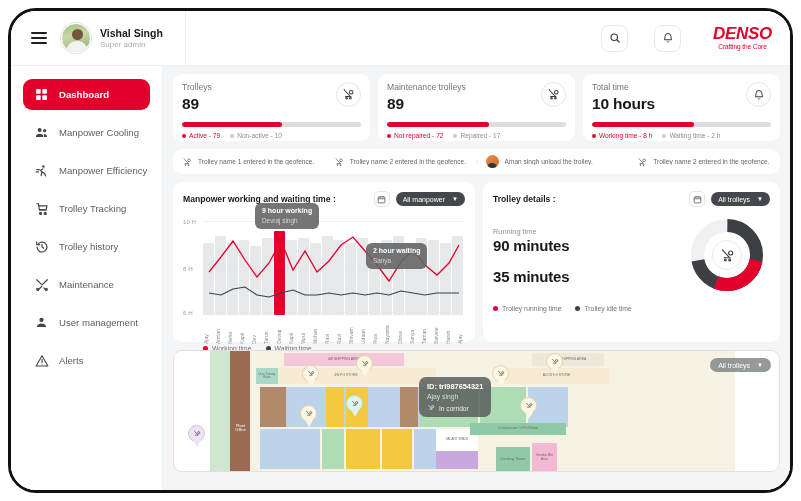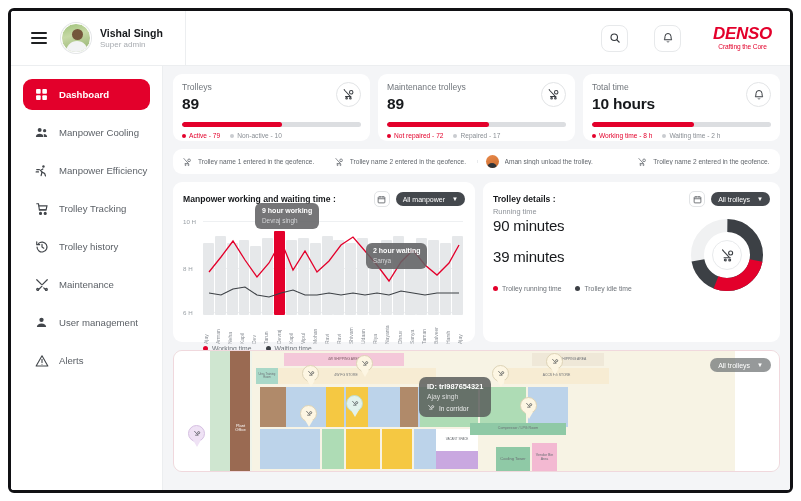--- a/index.html
+++ b/index.html
@@ -6,21 +6,21 @@
   html, body {
     width: 801px; height: 501px;
     background: #ffffff;
     font-family: "Liberation Sans", sans-serif;
     overflow: hidden;
   }
   .frame {
     position: absolute; left: 8px; top: 8px;
     width: 785px; height: 485px;
     background: #ffffff;
-    border-radius: 6px;
+    border-radius: 28px;
     border: 3px solid #111114;
     overflow: hidden;
   }
   .inner { position: absolute; inset: 0; background: #ffffff; overflow: hidden; }
 
   
   .header {
     position: absolute; left: 0; top: 0; width: 100%; height: 55px;
     background: #fff; display: flex; align-items: center;
     border-bottom: 1px solid #eceef0;
@@ -161,21 +161,21 @@
     border-radius: 6px; padding: 4px 7px; line-height: 1.25; z-index: 5;
   }
   .tip .t1 { font-size: 7px; font-weight: 700; }
   .tip .t2 { font-size: 6.4px; color: #d4d5d7; margin-top: 1px; }
   .chart-legend { display: flex; gap: 14px; margin-top: 30px; padding-left: 20px; }
   .cl { display: flex; align-items: center; gap: 4px; font-size: 6.8px; color: #6d7278; }
   .cl .dot { width: 5px; height: 5px; border-radius: 50%; }
 
   
   .stat-lab { font-size: 7.4px; color: #8d9298; }
-  .stat-val { font-size: 15px; font-weight: 400; color: #17191c; margin-top: 1px; letter-spacing: -.2px; }
+  .stat-val { font-size: 15px; font-weight: 700; color: #17191c; margin-top: 1px; letter-spacing: -.2px; }
   .donut-wrap { position: absolute; right: 14px; top: 34px; width: 78px; height: 78px; }
   .donut-ico {
     position: absolute; left: 50%; top: 50%; transform: translate(-50%,-50%);
     width: 30px; height: 30px; border-radius: 50%; background: #fff;
     border: 1px solid #e8eaec; display: flex; align-items: center; justify-content: center;
   }
 
   
   .map {
     margin-top: 8px; background: #eef3ea; border-radius: 9px; position: relative;
@@ -584,26 +584,26 @@
                     <path d="M3 10h18M8 3v4M16 3v4"></path>
               </svg>
             </div>
             <div class="sel">
               <span>All trolleys</span>
               <span class="cv">▼</span>
             </div>
           </div>
         </div>
 
-        <div style="margin-top:0">
+        <div style="margin-top:20px">
           <div class="stat-lab">Running time</div>
           <div class="stat-val">90 minutes</div>
         </div>
         <div style="margin-top:14px">
-          <div class="stat-val">39 minutes</div>
+          <div class="stat-val">35 minutes</div>
         </div>
 
         <div class="donut-wrap">
           <svg width="78" height="78" viewBox="0 0 42 42">
             <circle cx="21" cy="21" r="15.9" fill="none" stroke="#f0f1f2" stroke-width="7"></circle>
             <circle cx="21" cy="21" r="15.9" fill="none" stroke="#3c4045" stroke-width="7" stroke-dasharray="72 28" stroke-dashoffset="25"></circle>
             <circle cx="21" cy="21" r="15.9" fill="none" stroke="#e3002b" stroke-width="7" stroke-dasharray="28 72" stroke-dashoffset="97"></circle>
           </svg>
           <div class="donut-ico">
             <svg width="15" height="15" viewBox="0 0 24 24" fill="none" stroke="#3a3e43" stroke-width="1.8" stroke-linecap="round">

